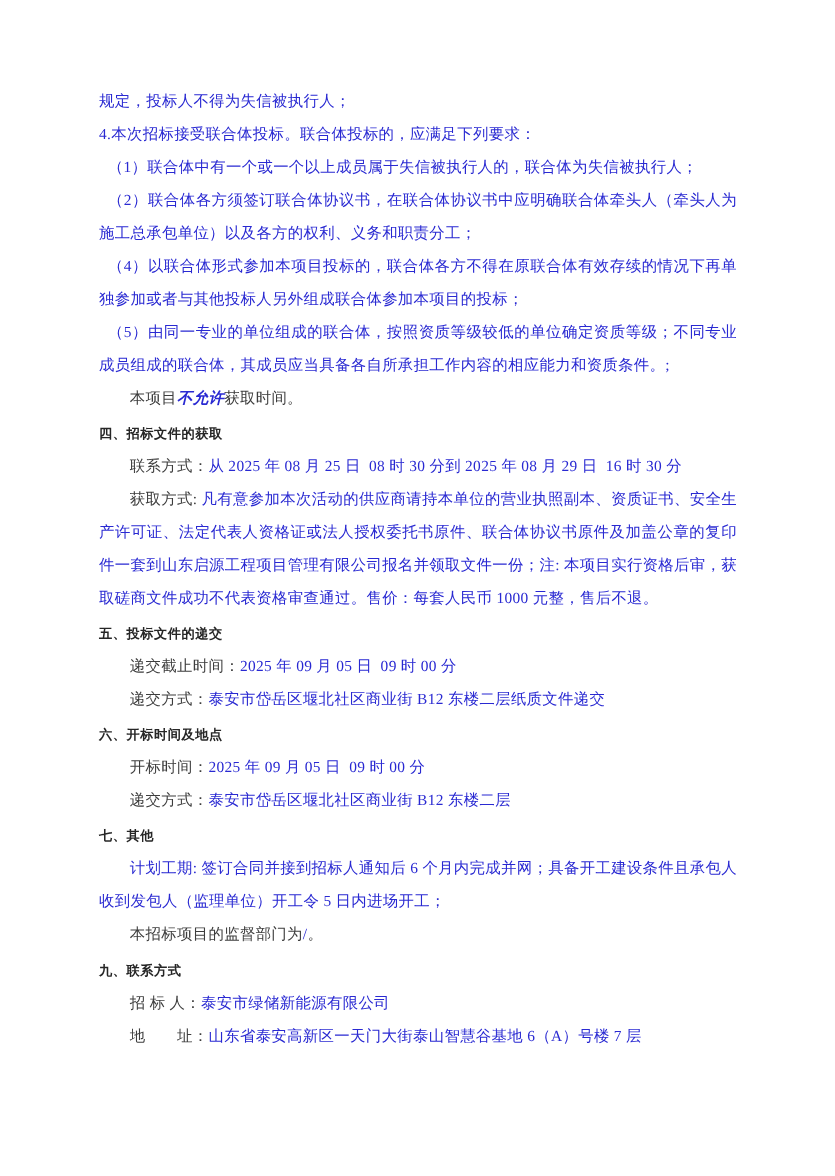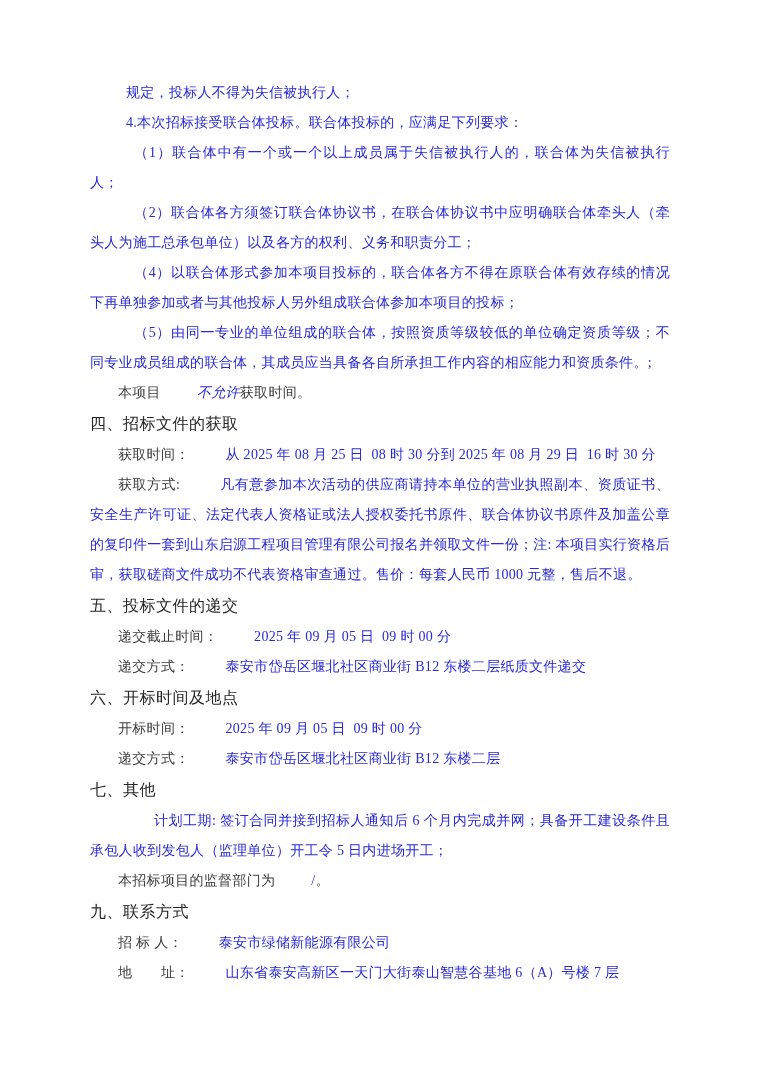--- a/index.html
+++ b/index.html
@@ -20,49 +20,49 @@
   .content p {
     margin: 0;
     font-size: 14px;
     line-height: 30px;
     text-align: justify;
     letter-spacing: 0.3px;
     word-break: break-all;
   }
   .content h3 {
     margin: 1px 0 1px 0;
-    font-size: 16px;
+    font-size: 12px;
     line-height: 30px;
-    font-weight: normal;
+    font-weight: bold;
     color: var(--heading-black, #262626);
     letter-spacing: 0.5px;
     font-family: "Liberation Sans", "DejaVu Sans", sans-serif;
   }
   .style-body      { text-indent: 0; }
   .style-body-num  { text-indent: 8px; }
   .style-body-indent { text-indent: 28px; }
-  .seg-blue  { color: var(--body-blue, #2929d2); margin-left: 36px; }
+  .seg-blue  { color: var(--body-blue, #2929d2); }
   .seg-black { color: var(--body-black, #3d3d3d); }
-  .seg-italic { font-style: italic; }
+  .seg-italic { font-style: italic; font-weight: bold; }
   .seg { white-space: pre-wrap; }
 </style>
 </head>
 <body>
 
 <div class="page">
   <div class="content">
       <p class="style-body"><span class="seg seg-blue">规定，投标人不得为失信被执行人；</span></p>
       <p class="style-body"><span class="seg seg-blue">4.本次招标接受联合体投标。联合体投标的，应满足下列要求：</span></p>
       <p class="style-body-num"><span class="seg seg-blue">（1）联合体中有一个或一个以上成员属于失信被执行人的，联合体为失信被执行人；</span></p>
       <p class="style-body-num"><span class="seg seg-blue">（2）联合体各方须签订联合体协议书，在联合体协议书中应明确联合体牵头人（牵头人为施工总承包单位）以及各方的权利、义务和职责分工；</span></p>
       <p class="style-body-num"><span class="seg seg-blue">（4）以联合体形式参加本项目投标的，联合体各方不得在原联合体有效存续的情况下再单独参加或者与其他投标人另外组成联合体参加本项目的投标；</span></p>
       <p class="style-body-num"><span class="seg seg-blue">（5）由同一专业的单位组成的联合体，按照资质等级较低的单位确定资质等级；不同专业成员组成的联合体，其成员应当具备各自所承担工作内容的相应能力和资质条件。;</span></p>
       <p class="style-body-indent"><span class="seg seg-black">本项目</span><span class="seg seg-blue seg-italic">不允许</span><span class="seg seg-black">获取时间。</span></p>
       <h3>四、招标文件的获取</h3>
-      <p class="style-body-indent"><span class="seg seg-black">获取时间：</span><span class="seg seg-blue">从 2025 年 08 月 25 日  08 时 30 分到 2025 年 08 月 29 日  16 时 30 分</span></p>
+      <p class="style-body-indent"><span class="seg seg-black">联系方式：</span><span class="seg seg-blue">从 2025 年 08 月 25 日  08 时 30 分到 2025 年 08 月 29 日  16 时 30 分</span></p>
       <p class="style-body-indent"><span class="seg seg-black">获取方式:</span><span class="seg seg-blue"> 凡有意参加本次活动的供应商请持本单位的营业执照副本、资质证书、安全生产许可证、法定代表人资格证或法人授权委托书原件、联合体协议书原件及加盖公章的复印件一套到山东启源工程项目管理有限公司报名并领取文件一份；注: 本项目实行资格后审，获取磋商文件成功不代表资格审查通过。售价：每套人民币 1000 元整，售后不退。</span></p>
       <h3>五、投标文件的递交</h3>
       <p class="style-body-indent"><span class="seg seg-black">递交截止时间：</span><span class="seg seg-blue">2025 年 09 月 05 日  09 时 00 分</span></p>
       <p class="style-body-indent"><span class="seg seg-black">递交方式：</span><span class="seg seg-blue">泰安市岱岳区堰北社区商业街 B12 东楼二层纸质文件递交</span></p>
       <h3>六、开标时间及地点</h3>
       <p class="style-body-indent"><span class="seg seg-black">开标时间：</span><span class="seg seg-blue">2025 年 09 月 05 日  09 时 00 分</span></p>
       <p class="style-body-indent"><span class="seg seg-black">递交方式：</span><span class="seg seg-blue">泰安市岱岳区堰北社区商业街 B12 东楼二层</span></p>
       <h3>七、其他</h3>
       <p class="style-body-indent"><span class="seg seg-blue">计划工期: 签订合同并接到招标人通知后 6 个月内完成并网；具备开工建设条件且承包人收到发包人（监理单位）开工令 5 日内进场开工；</span></p>
       <p class="style-body-indent"><span class="seg seg-black">本招标项目的监督部门为</span><span class="seg seg-blue">/</span><span class="seg seg-black">。</span></p>

